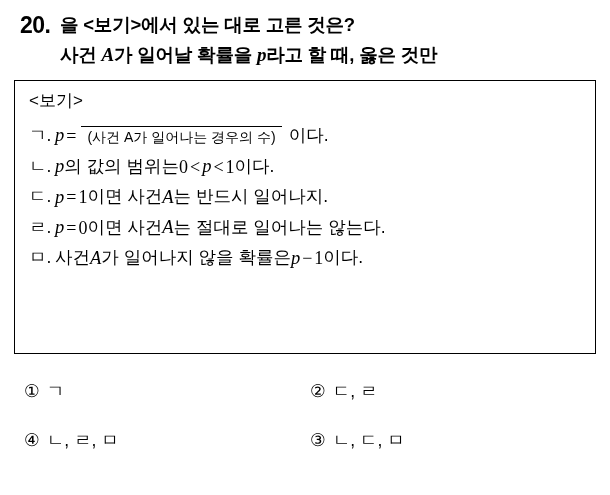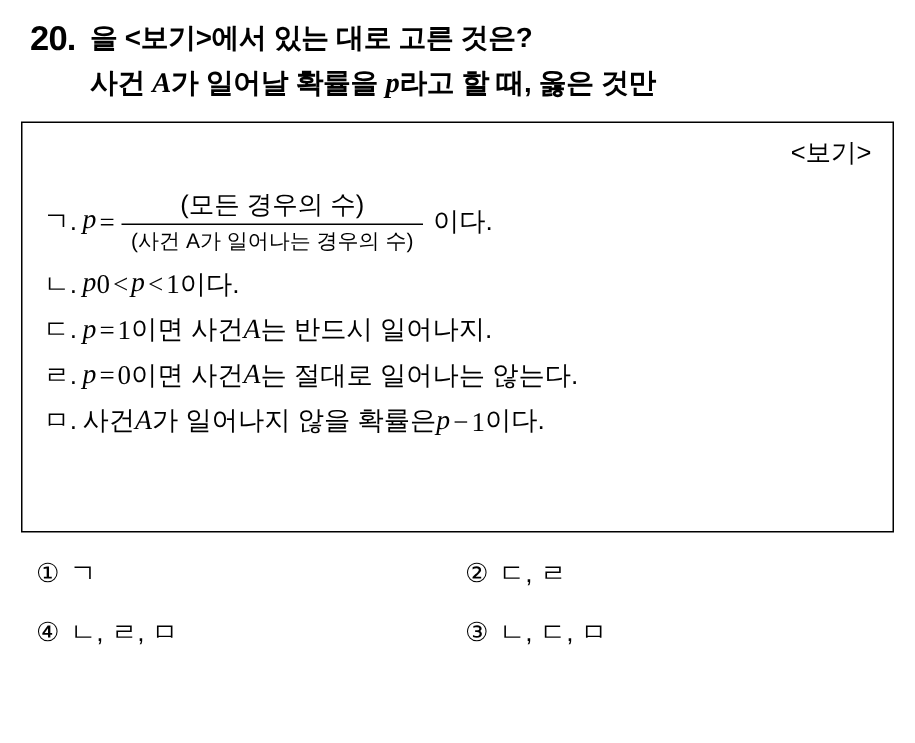--- a/index.html
+++ b/index.html
@@ -58,21 +58,21 @@
   
   .box {
     margin-top: 10px;
     border: 1.6px solid #000;
     box-sizing: border-box;
     width: 582px;
     height: 274px;
     padding: 8px 14px 0 14px;
   }
   .box-title {
-    text-align: right;
+    text-align: left;
     font-family: "Liberation Sans", sans-serif;
     font-size: 17px;
     font-weight: 500;
     margin-bottom: 4px;
   }
   .item {
     font-family: "Liberation Sans", sans-serif;
     font-size: 17.5px;
     line-height: 1.0;
     display: flex;
@@ -134,21 +134,21 @@
     align-self: center;
   }
 
   
   .answers {
     margin-top: 10px;
     padding-left: 10px;
   }
   .arow {
     display: flex;
-    margin-top: 15px;
+    margin-top: 25px;
   }
   .aitem {
     font-family: "Liberation Sans", sans-serif;
     font-size: 17.5px;
     white-space: nowrap;
   }
   .aitem .circ {
     font-size: 17.5px;
     margin-right: 7px;
   }
@@ -169,30 +169,30 @@
   </div>
 
   <div class="box">
     <div class="box-title">&lt;보기&gt;</div>
 
     <div class="item item-frac">
       <span class="lbl">ㄱ.</span>
       <span class="ital">p</span>
       <span class="op">=</span>
       <span class="frac">
-        <span class="top">(모든 경우의 수)</span>
         <span class="bar"></span>
         <span class="bot">(사건 A가 일어나는 경우의 수)</span>
       </span>
       <span class="tail">이다.</span>
     </div>
 
     <div class="item">
       <span class="lbl">ㄴ.</span>
       <span class="ital">p</span>
+        <span>의 값의 범위는 </span>
         <span class="num">0</span>
         <span class="op"> &lt; </span>
         <span class="ital">p</span>
         <span class="op"> &lt; </span>
         <span class="num">1</span>
         <span>이다.</span>
     </div>
 
     <div class="item">
       <span class="lbl">ㄷ.</span>

